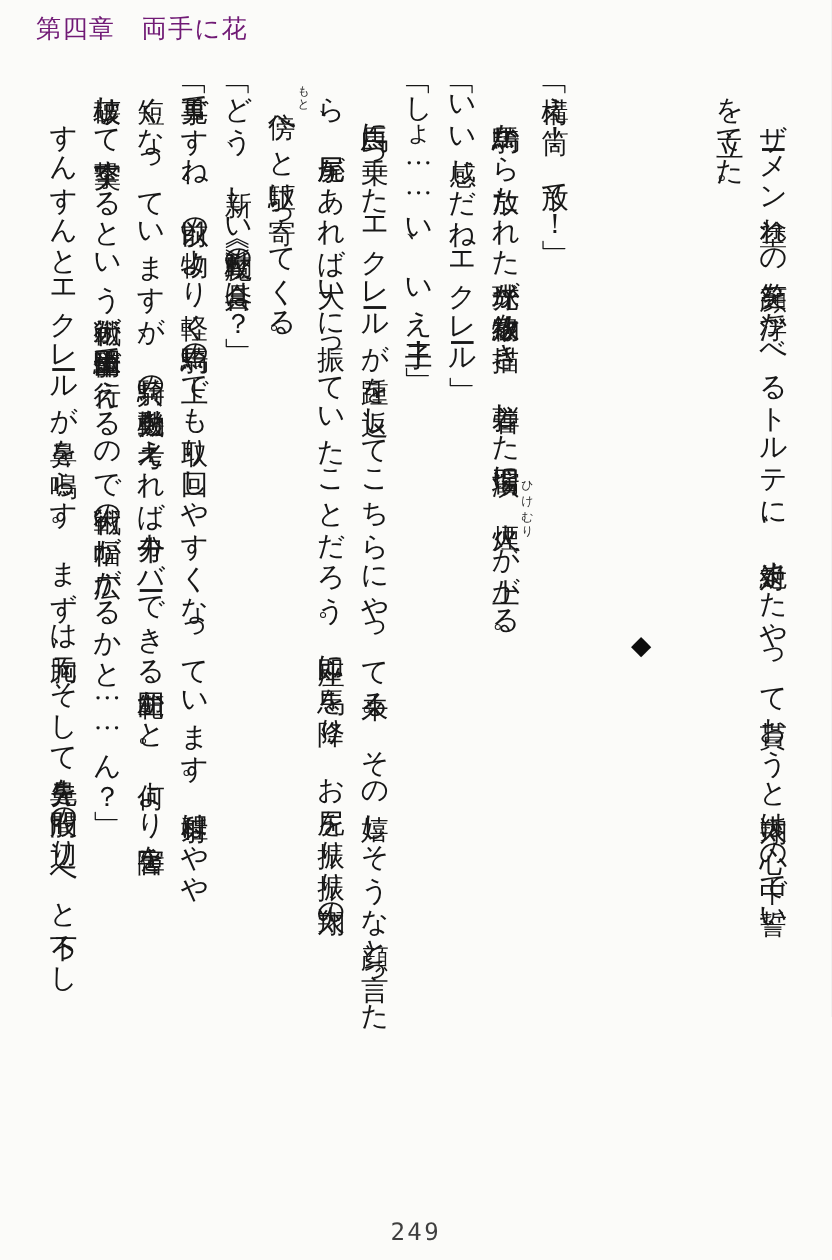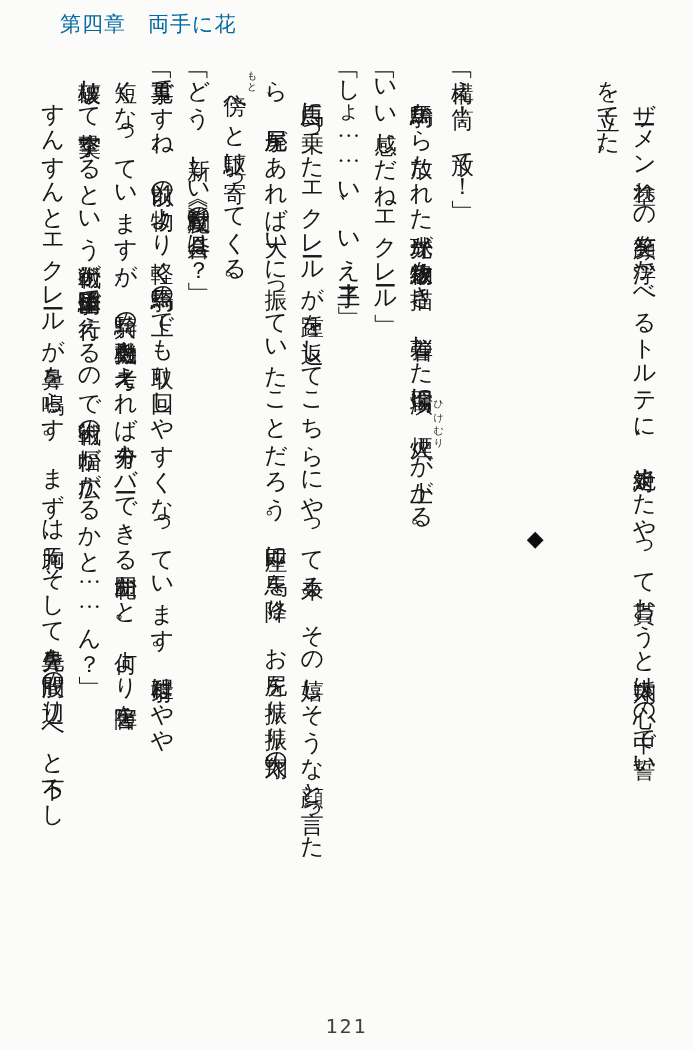--- a/index.html
+++ b/index.html
@@ -12,24 +12,24 @@
     width: 693px;
     height: 1050px;
     background: #fbfbf9;
     overflow: hidden;
     font-family: "Liberation Serif", "DejaVu Serif", serif;
     color: #1a1a1a;
   }
   .running-head {
     position: absolute;
     top: 10px;
-    left: 60px;
+    left: 30px;
     font-size: 21px;
     letter-spacing: 1px;
-    color: #0369a1;
+    color: #701a75;
     white-space: pre;
   }
   .text-block {
     position: absolute;
     top: 64px;
     right: 31px;
     height: 948px;
     writing-mode: vertical-rl;
     text-orientation: upright;
     font-size: 23px;
@@ -88,14 +88,14 @@
       <p class="line text indent">白馬に乗ったエクレールが踵を返してこちらにやって来る。その嬉しそうな顔と言った</p>
       <p class="line text">ら、尻尾があれば大いに振っていたことだろう。即座に馬を降り、お尻を振り振り翔太の</p>
       <p class="line text"><ruby>傍<rt>もと</rt></ruby>へと駆け寄ってくる。</p>
       <p class="line text">「どう、新しい《魔動杖》の具合は？」</p>
       <p class="line text">「見事ですね。以前の物より軽く騎馬の上でも取り回しやすくなっています。射程はやや</p>
       <p class="line text">短くなっていますが、騎兵の機動力を考えれば十分カバーできる範囲かと。何より障害を</p>
       <p class="line text">破壊して突撃するという戦術が騎士団単体で行えるので戦術の幅が広がるかと……ん？」</p>
       <p class="line text indent">すんすんとエクレールが鼻を鳴らす。まずは胸元、そして鼻先を股間の辺りへと下ろし</p>
     </main>
 
-  <div class="page-number">121</div>
+  <div class="page-number">249</div>
 </div>
 
 </body></html>

